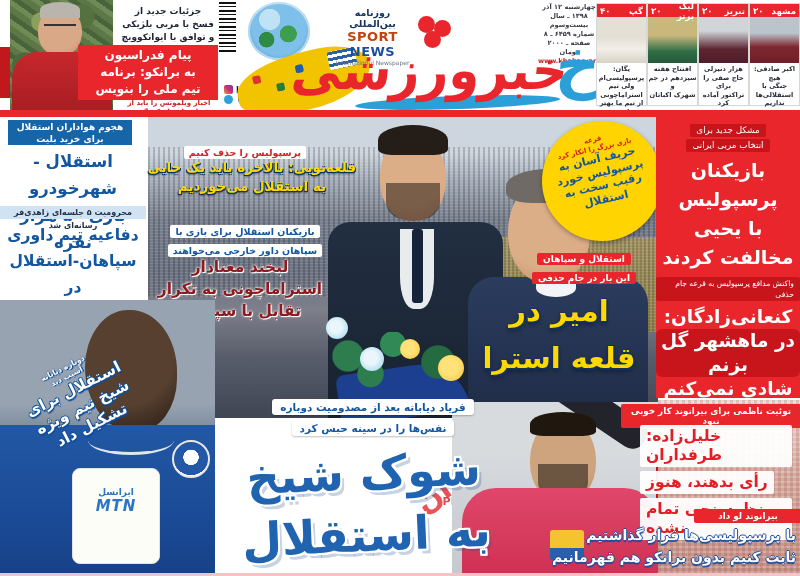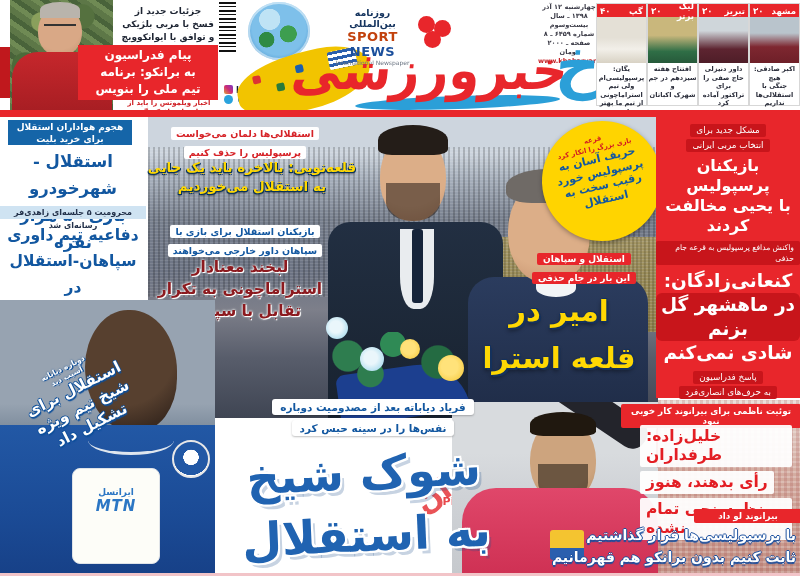--- a/index.html
+++ b/index.html
@@ -95,21 +95,21 @@
             text-shadow:-2px 0 0 #fff,2px 0 0 #fff,0 -2px 0 #fff,0 2px 0 #fff,
                         -2px -2px 0 #fff,2px 2px 0 #fff,-2px 2px 0 #fff,2px -2px 0 #fff,
                         4px 5px 0 rgba(32,80,140,.25);}
   .wm-fa{color:rgba(228,40,45,.8);font-size:30px;font-weight:bold;transform:rotate(-35deg);}
   .wm-en{color:rgba(228,40,45,.85);font-size:11px;font-weight:bold;}
   .beiran{background:linear-gradient(180deg,#d8dbde 0 30%,#cfd2d6 55%,#c6c9cd);}
   .pinkshirt{background:linear-gradient(180deg,#e0476a,#cf3154);border-radius:34px 34px 0 0;}
   
   .redcol{background:#e8262b;color:#fff;display:flex;flex-direction:column;align-items:center;}
   .rc-k{background:#c8151b;font-size:8.8px;line-height:11px;font-weight:normal;padding:1px 6px;border-radius:2px;margin:1px 0;}
-  .rc-h{font-size:16px;line-height:20px;font-weight:bold;text-align:center;}
+  .rc-h{font-size:19px;line-height:29px;font-weight:bold;text-align:center;}
   .rc-h .dark{background:#c8151b;padding:0 4px;border-radius:6px;display:inline-block;}
   .fanbg{background:
      repeating-linear-gradient(90deg,rgba(160,60,60,.18) 0 3px,transparent 3px 6px),
      repeating-linear-gradient(0deg,rgba(255,255,255,.22) 0 2px,transparent 2px 5px),
      linear-gradient(180deg,#e7d8d2,#d3ab9f 45%,#c39286);}
   .khalil-line{display:inline-block;background:rgba(255,255,255,.94);color:#e31e24;
                font-size:15.5px;line-height:19px;font-weight:bold;padding:2px 6px;margin:2px 4px;border-radius:2px;}
   .strip-red{background:#e8262b;color:#fff;font-size:8.8px;font-weight:bold;text-align:center;padding:2px 4px;border-radius:2px;}
   .beiran-q{color:#fff;font-size:14px;line-height:22px;font-weight:bold;text-align:right;
             text-shadow:-1px 0 0 #1a4f9e,1px 0 0 #1a4f9e,0 -1px 0 #1a4f9e,0 2px 1px #1a4f9e;}
@@ -208,21 +208,21 @@
       <span>استقلالی‌ها نداریم</span>
     </div>
   </div>
   <div class="abs tbox" style="left:698px;top:3px;">
     <div class="tab">
         <span>تبریز</span>
         <span>۳۰</span>
       </div>
     <div class="pic p-tabriz"></div>
     <div class="cap">
-      <span>داور دنیزلی</span><br>
+      <span>هزار دنیزلی</span><br>
       <span>حاج صفی را برای</span><br>
       <span>تراکتور آماده کرد</span>
     </div>
   </div>
   <div class="abs tbox" style="left:647px;top:3px;">
     <div class="tab">
         <span>لیگ برتر</span>
         <span>۳۰</span>
       </div>
     <div class="pic p-league"></div>
@@ -265,21 +265,21 @@
 
     <div class="abs" style="left:190px;top:250px;width:130px;height:51px;background:#1c3f8f;border-radius:10px 60px 0 0;transform:rotate(-8deg);"></div>
     <div class="abs" style="left:170px;top:215px;width:150px;height:60px;background:radial-gradient(circle at 20% 40%,#2e7d4f 0 12%,transparent 13%),radial-gradient(circle at 50% 20%,#2f8a55 0 14%,transparent 15%),radial-gradient(circle at 80% 50%,#246b42 0 13%,transparent 14%),radial-gradient(circle at 35% 70%,#2e7d4f 0 12%,transparent 13%);"></div>
     <div class="abs" style="left:290px;top:238px;width:26px;height:26px;border-radius:50%;background:radial-gradient(circle at 45% 45%,#ffe27a 0 40%,#f4c430);"></div>
     <div class="abs" style="left:252px;top:222px;width:20px;height:20px;border-radius:50%;background:radial-gradient(circle at 45% 45%,#ffe27a 0 40%,#f4c430);"></div>
     <div class="abs" style="left:212px;top:230px;width:24px;height:24px;border-radius:50%;background:radial-gradient(circle at 45% 45%,#eaf6fb 0 35%,#8fd0e8);"></div>
     <div class="abs" style="left:178px;top:200px;width:22px;height:22px;border-radius:50%;background:radial-gradient(circle at 45% 45%,#eaf6fb 0 35%,#8fd0e8);"></div>
   </div>
 
   <div class="abs c" style="left:150px;top:122px;width:190px;">
-    <span class="whitebox-red">استقلالی‌ها دلمان می‌خواست</span><br>
+    <br>
     <span class="whitebox-red">پرسپولیس را حذف کنیم</span>
   </div>
   <div class="abs c" style="left:150px;top:220px;width:190px;">
     <span class="whitebox-blue">بازیکنان استقلال برای بازی با</span><br>
     <span class="whitebox-blue">سپاهان داور خارجی می‌خواهند</span>
   </div>
   <div class="abs c yellow-q" style="left:146px;top:158px;width:212px;">
     <span>قلعه‌نویی: بالاخره باید یک جایی</span><br>
     <span>به استقلال می‌خوردیم</span>
   </div>

